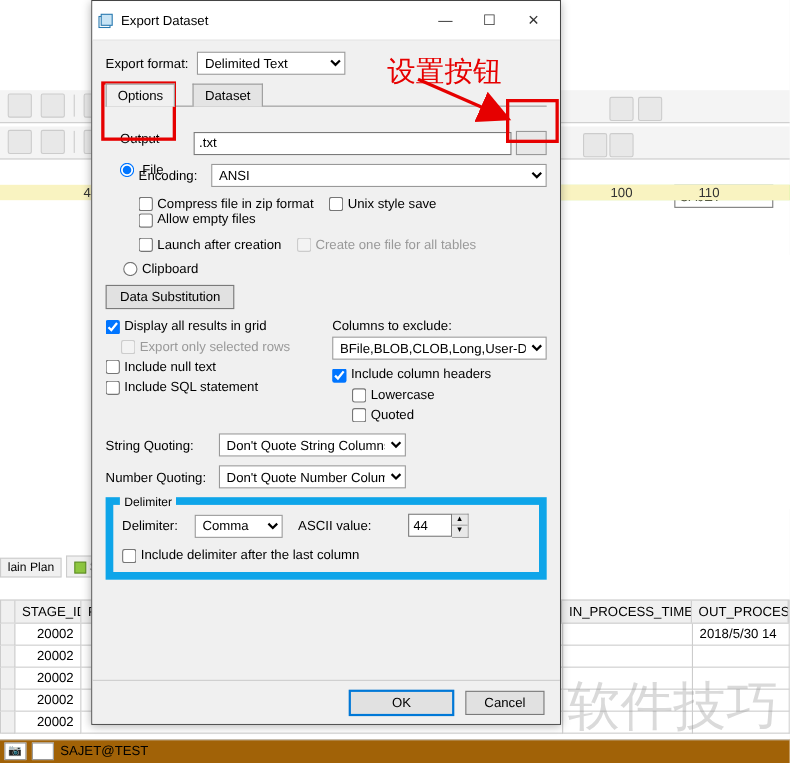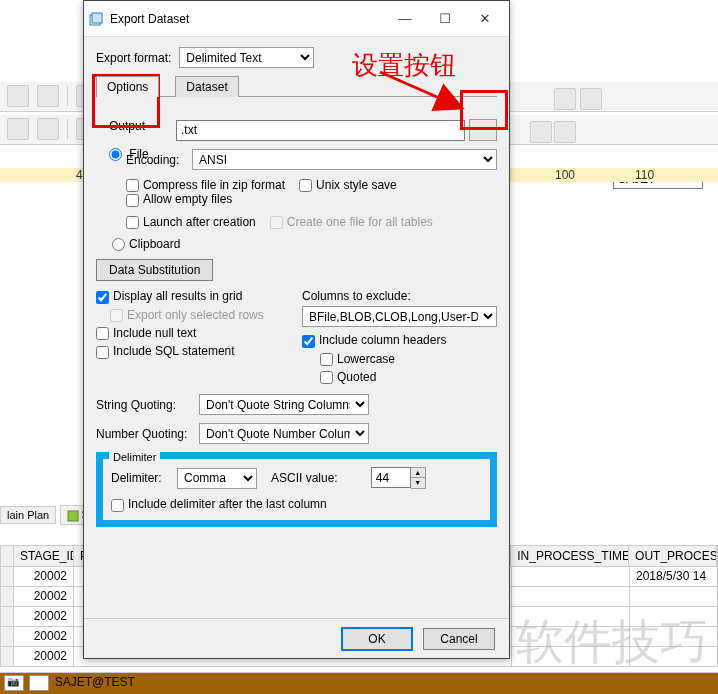--- a/index.html
+++ b/index.html
@@ -289,21 +289,21 @@
                 <div>▼</div>
               </div>
           </div>
         </div>
         <label class="chk"><input type="checkbox" style=""><span>Include delimiter after the last column</span></label>
       </div>
     </div>
   </div>
 
   <div class="button-bar">
-    <button class="btn primary" style="width:72px">OK</button>
+    <button class="btn primary" style="width:96px">OK</button>
     <button class="btn" style="width:72px">Cancel</button>
   </div>
 </div>
 
 <div class="red-box red-output"></div>
 <div class="red-box red-browse"></div>
 
 <div class="anno-text">设置按钮</div>
 
 <svg class="anno-arrow" width="110" height="70">

